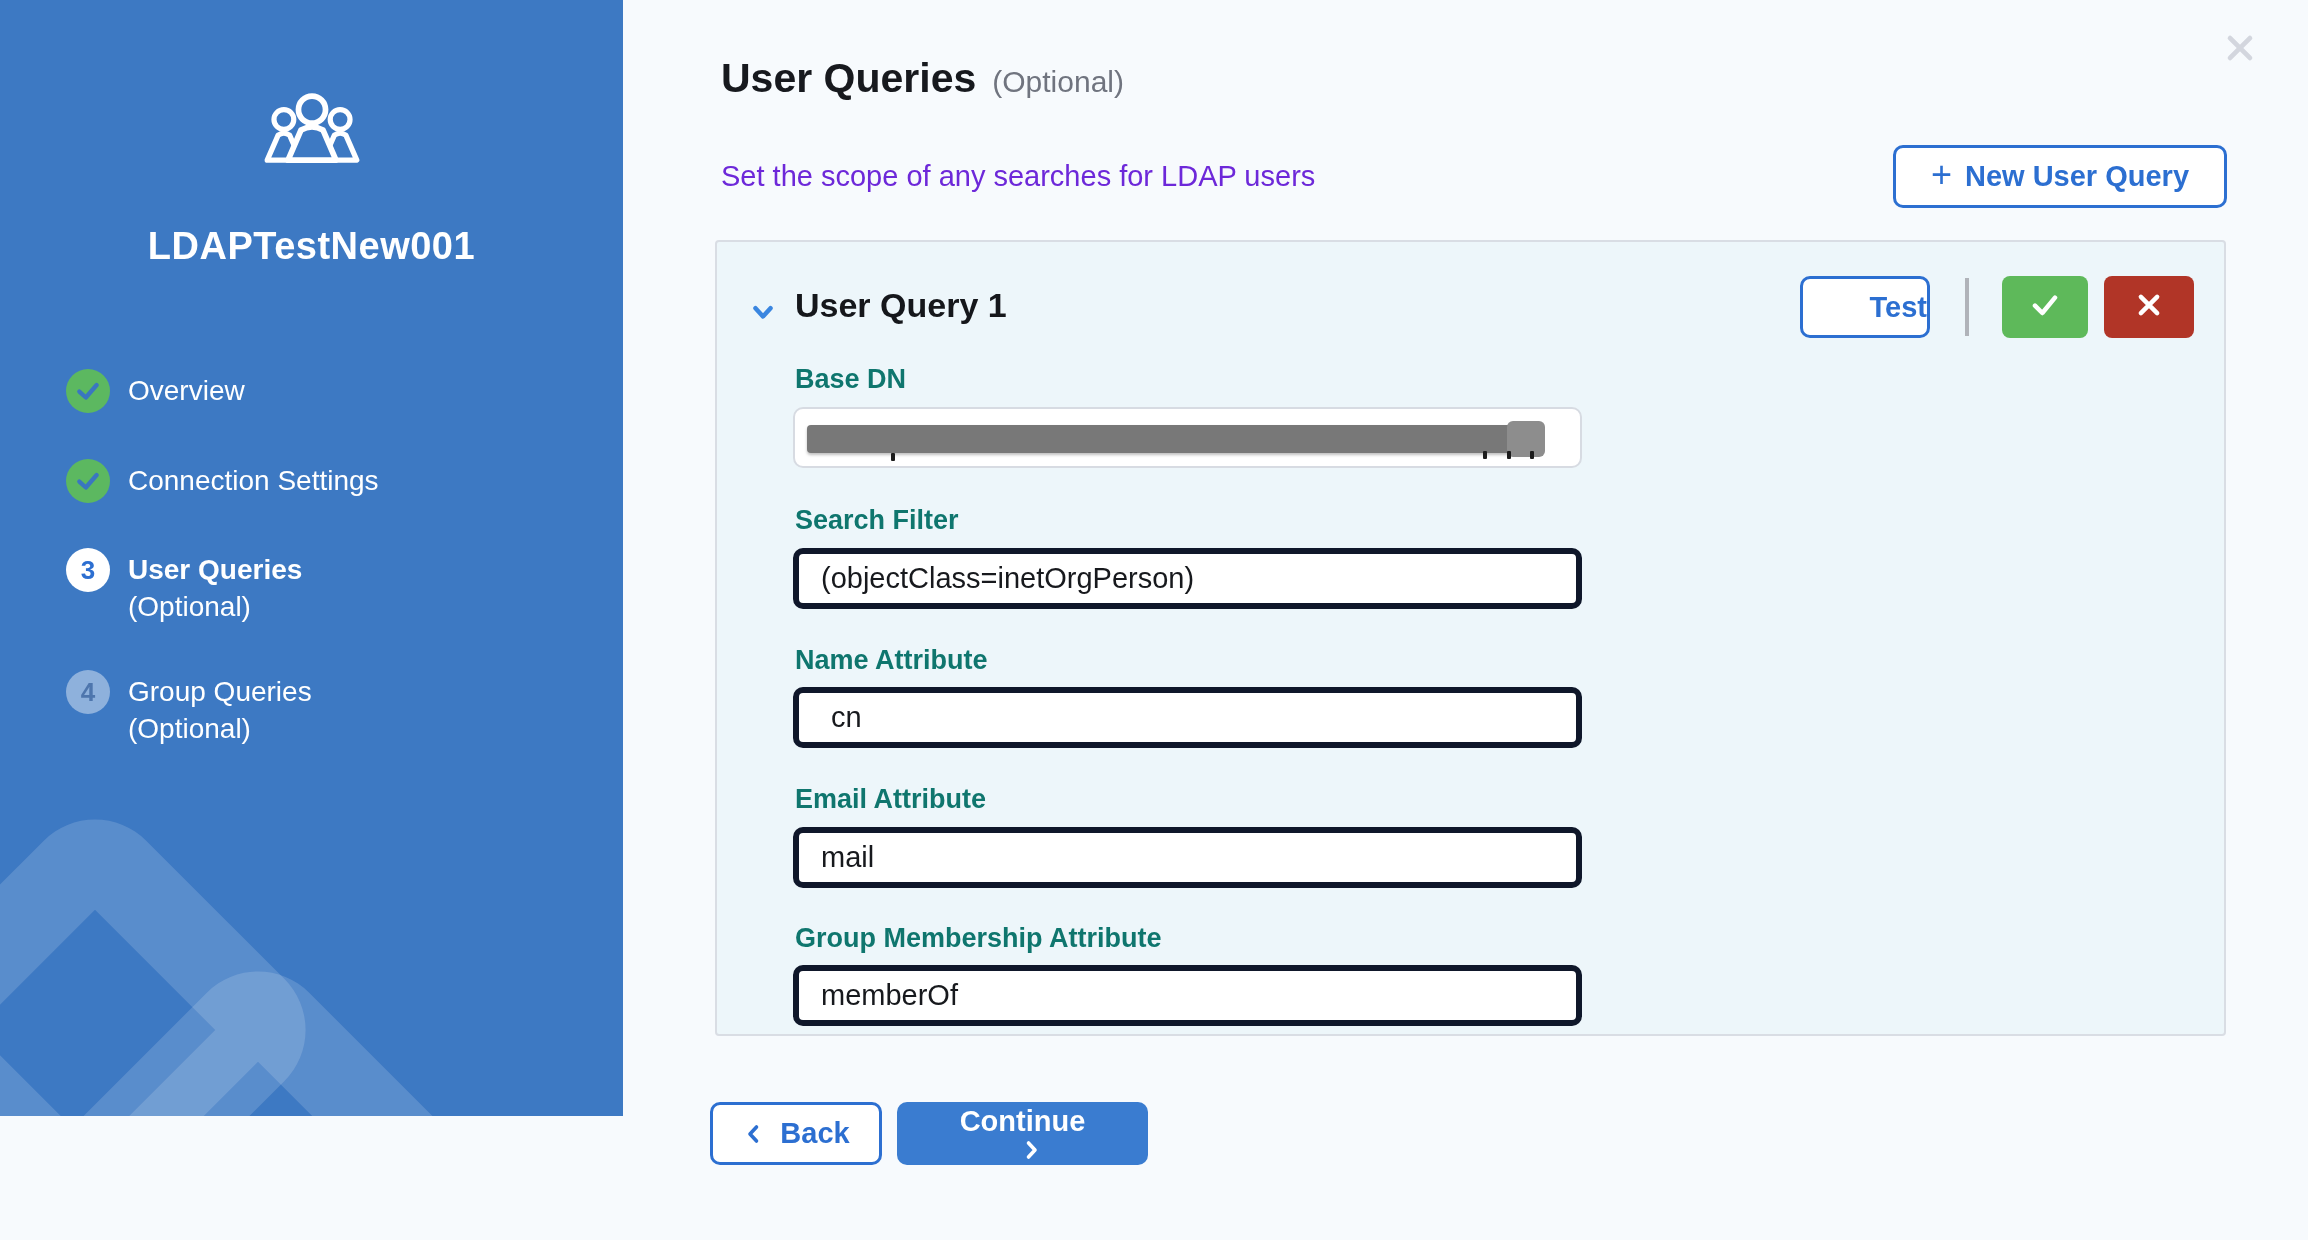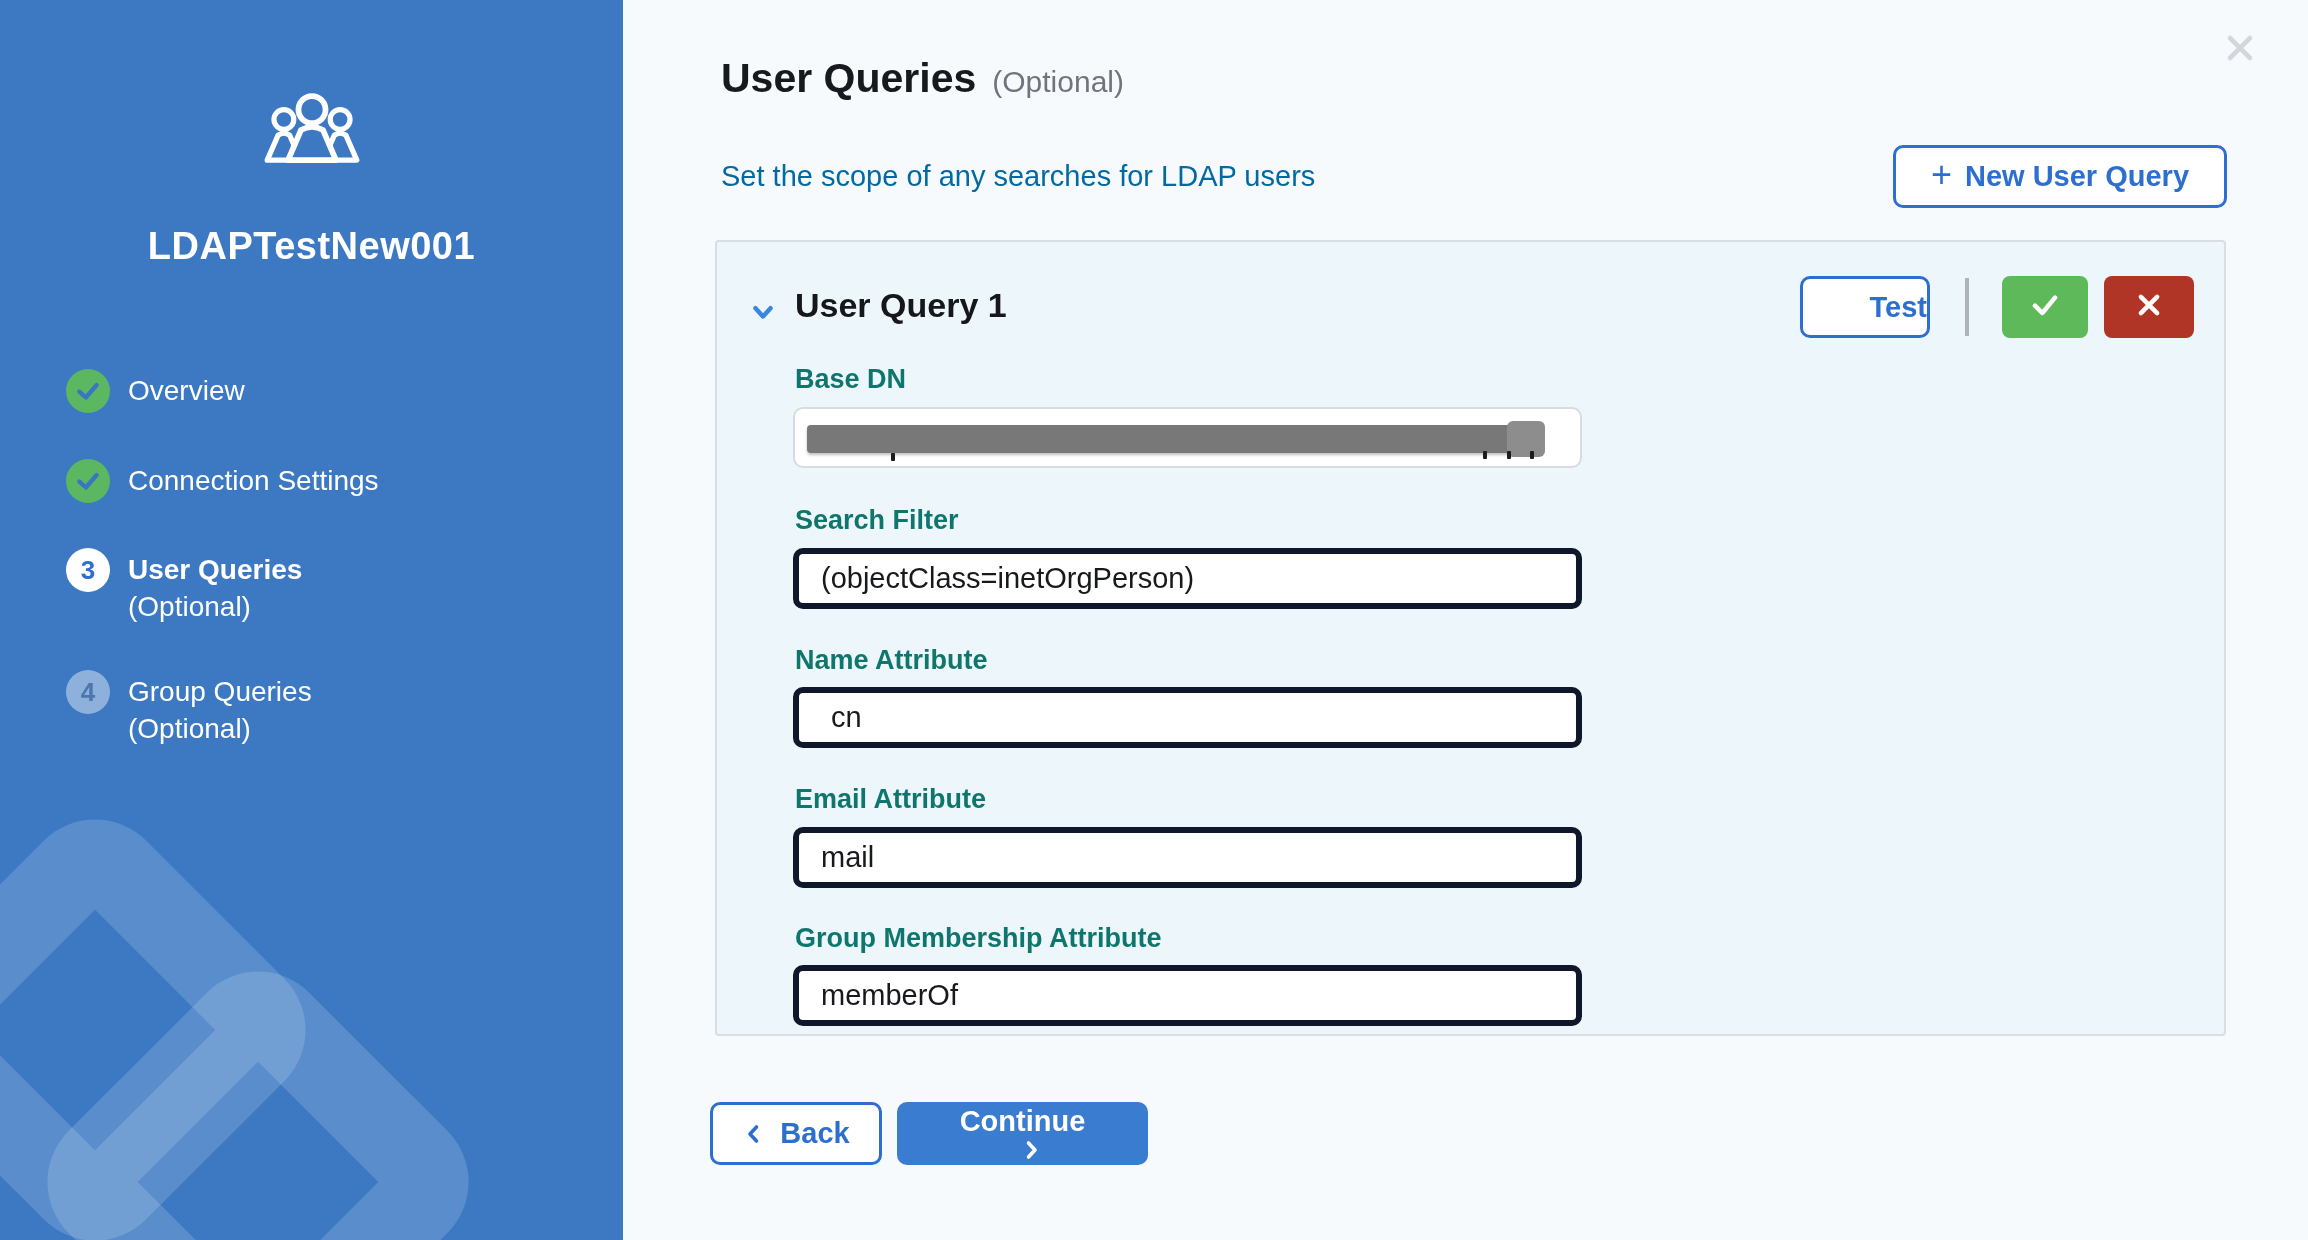--- a/index.html
+++ b/index.html
@@ -1,21 +1,21 @@
 <!DOCTYPE html>
 <html><head>
 <meta charset="utf-8">
 <style>
   * { margin:0; padding:0; box-sizing:border-box; }
   html,body { width:2308px; height:1240px; }
   body { font-family:"Liberation Sans", sans-serif; background:#f7fafd; overflow:hidden; }
   .stage { position:relative; width:2308px; height:1240px; background:#f7fafd; }
 
   
-  .sidebar { position:absolute; left:0; top:0; width:623px; height:1240px;
+  .sidebar { position:absolute; left:0; top:0; width:623px; height:1116px;
              background:#3d79c3; overflow:hidden; }
   .wm-ring { position:absolute; width:340px; height:340px; border:85px solid rgba(255,255,255,0.15);
              border-radius:72px; transform:rotate(45deg); }
   .wm-a { left:-75px; top:860px; }
   .wm-b { left:88px; top:1012px; }
   .sidebar-icon { position:absolute; left:0; top:92px; width:623px; text-align:center; }
   .sidebar-title { position:absolute; left:0; top:225px; width:623px; text-align:center;
                    color:#ffffff; font-size:38px; font-weight:700; letter-spacing:0.5px; }
 
   .step { position:absolute; left:66px; display:flex; align-items:flex-start; cursor:default; }
@@ -28,21 +28,21 @@
   .step-text { margin-left:18px; color:#ffffff; font-size:28px; line-height:37px; padding-top:3px; }
   .step-text.bold { font-weight:700; }
   .step-sub { font-weight:400; font-size:28px; color:#ffffff; }
 
   
   .close-btn { position:absolute; left:2216px; top:24px; width:48px; height:48px;
                color:#d3d6de; cursor:pointer; display:flex; align-items:center; justify-content:center; }
   .page-title-row { position:absolute; left:721px; top:55px; display:flex; align-items:baseline; }
   .page-title { font-size:41px; font-weight:700; color:#17191e; }
   .page-title-suffix { font-size:30px; color:#70747f; margin-left:16px; }
-  .page-subtitle { position:absolute; left:721px; top:160px; font-size:29px; color:#0369a1; }
+  .page-subtitle { position:absolute; left:721px; top:160px; font-size:29px; color:#6d28d9; }
 
   .btn { display:flex; align-items:center; justify-content:center; cursor:pointer; }
   .btn-outline { background:#ffffff; border:3px solid #2c6fd1; color:#2c6fd1;
                  font-weight:700; border-radius:10px; }
   .new-query-btn { position:absolute; left:1893px; top:145px; width:334px; height:63px; font-size:29px; }
   .new-query-btn .plus { font-size:36px; font-weight:400; margin-right:13px; line-height:1; position:relative; top:-2px; }
 
   
   .panel { position:absolute; left:715px; top:240px; width:1511px; height:796px;
            background:#edf6fa; border:2px solid #d9dde4; border-radius:4px; }

